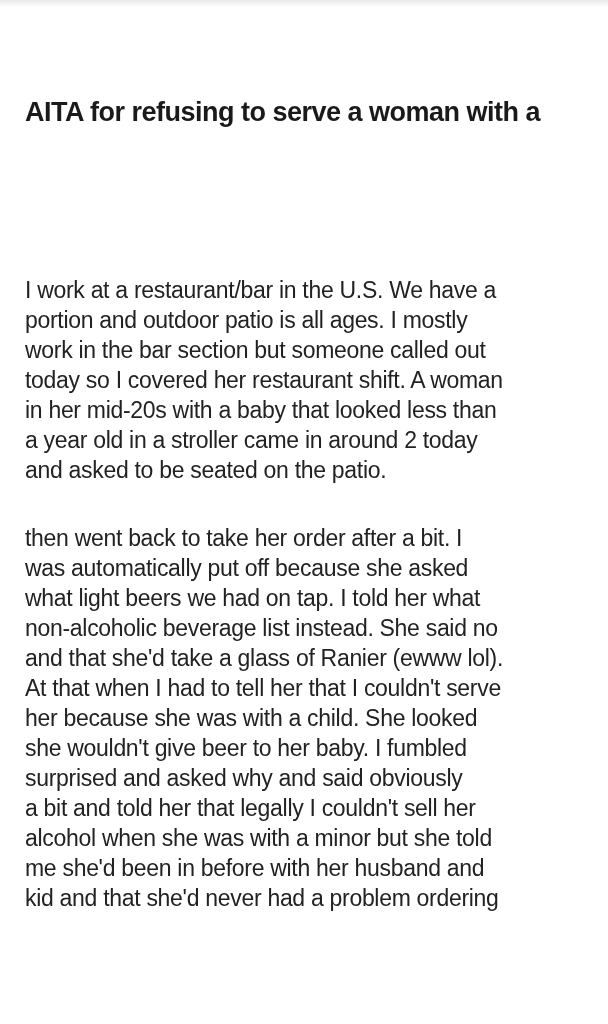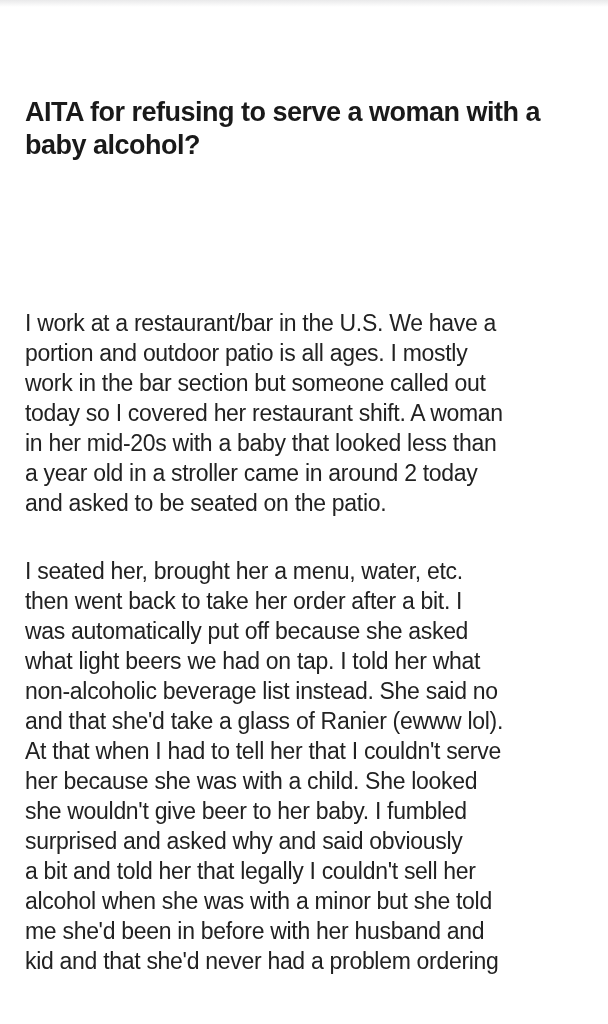--- a/index.html
+++ b/index.html
@@ -50,34 +50,32 @@
   }
 </style>
 </head>
 <body>
 
 <div class="screen">
   <div class="top-fade"></div>
   <div class="content">
     <h1 class="post-title">
         <div class="line">AITA for refusing to serve a woman with a</div>
-        <div class="line">baby alcohol?</div>
       </h1>
     <div class="post-body">
       <div class="paragraph">
           <div class="line">I work at a restaurant/bar in the U.S. We have a</div>
           <div class="line">portion and outdoor patio is all ages. I mostly</div>
           <div class="line">work in the bar section but someone called out</div>
           <div class="line">today so I covered her restaurant shift. A woman</div>
           <div class="line">in her mid-20s with a baby that looked less than</div>
           <div class="line">a year old in a stroller came in around 2 today</div>
           <div class="line">and asked to be seated on the patio.</div>
         </div>
       <div class="paragraph">
-          <div class="line">I seated her, brought her a menu, water, etc.</div>
           <div class="line">then went back to take her order after a bit. I</div>
           <div class="line">was automatically put off because she asked</div>
           <div class="line">what light beers we had on tap. I told her what</div>
           <div class="line">non-alcoholic beverage list instead. She said no</div>
           <div class="line">and that she'd take a glass of Ranier (ewww lol).</div>
           <div class="line">At that when I had to tell her that I couldn't serve</div>
           <div class="line">her because she was with a child. She looked</div>
           <div class="line">she wouldn't give beer to her baby. I fumbled</div>
           <div class="line">surprised and asked why and said obviously</div>
           <div class="line">a bit and told her that legally I couldn't sell her</div>

